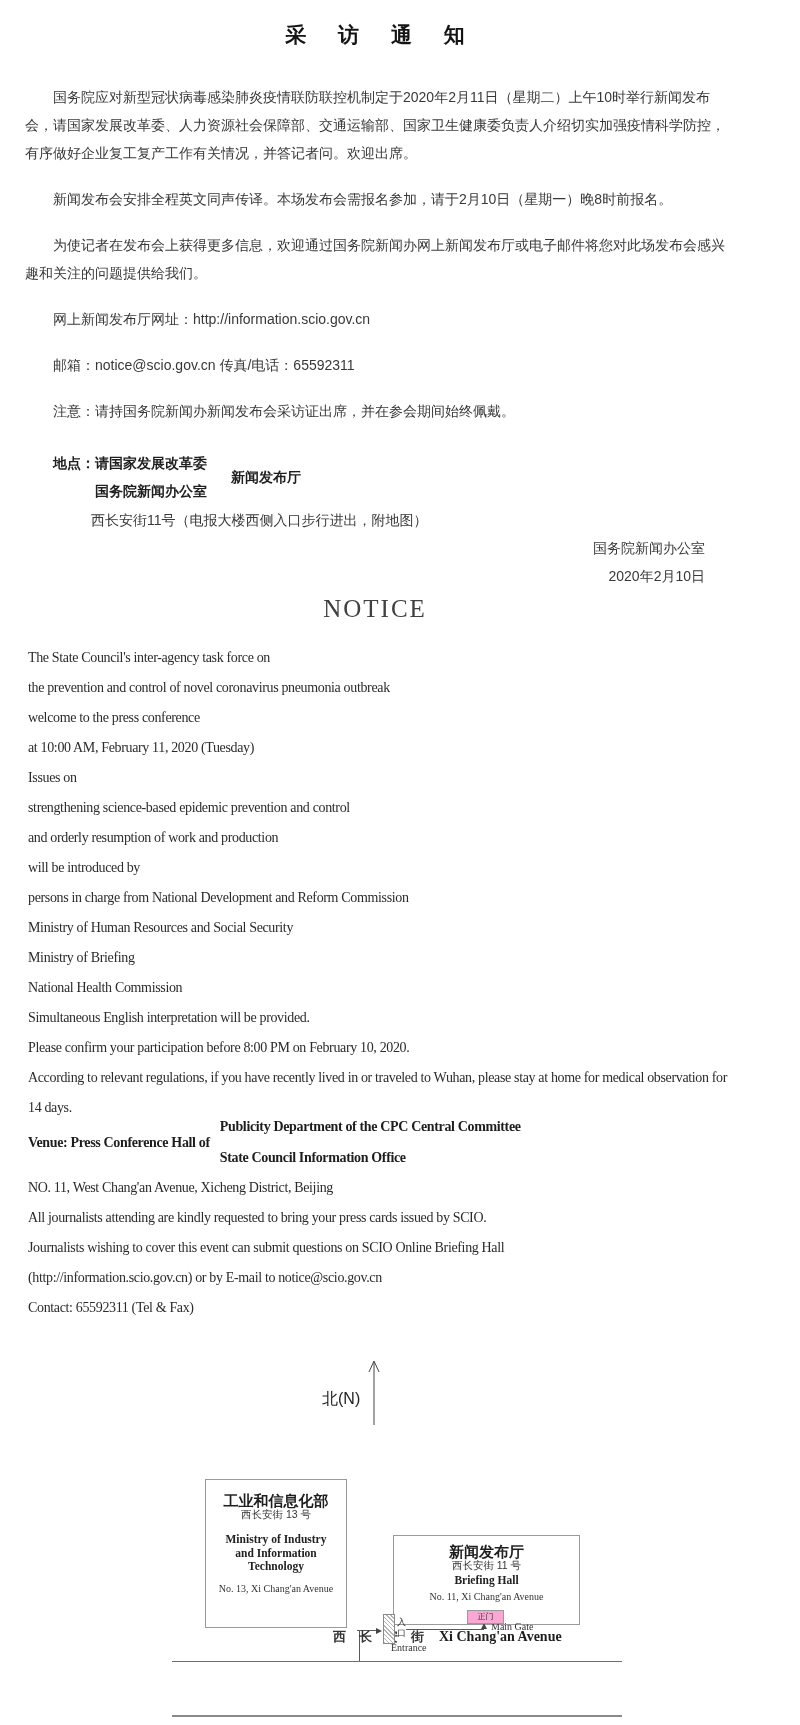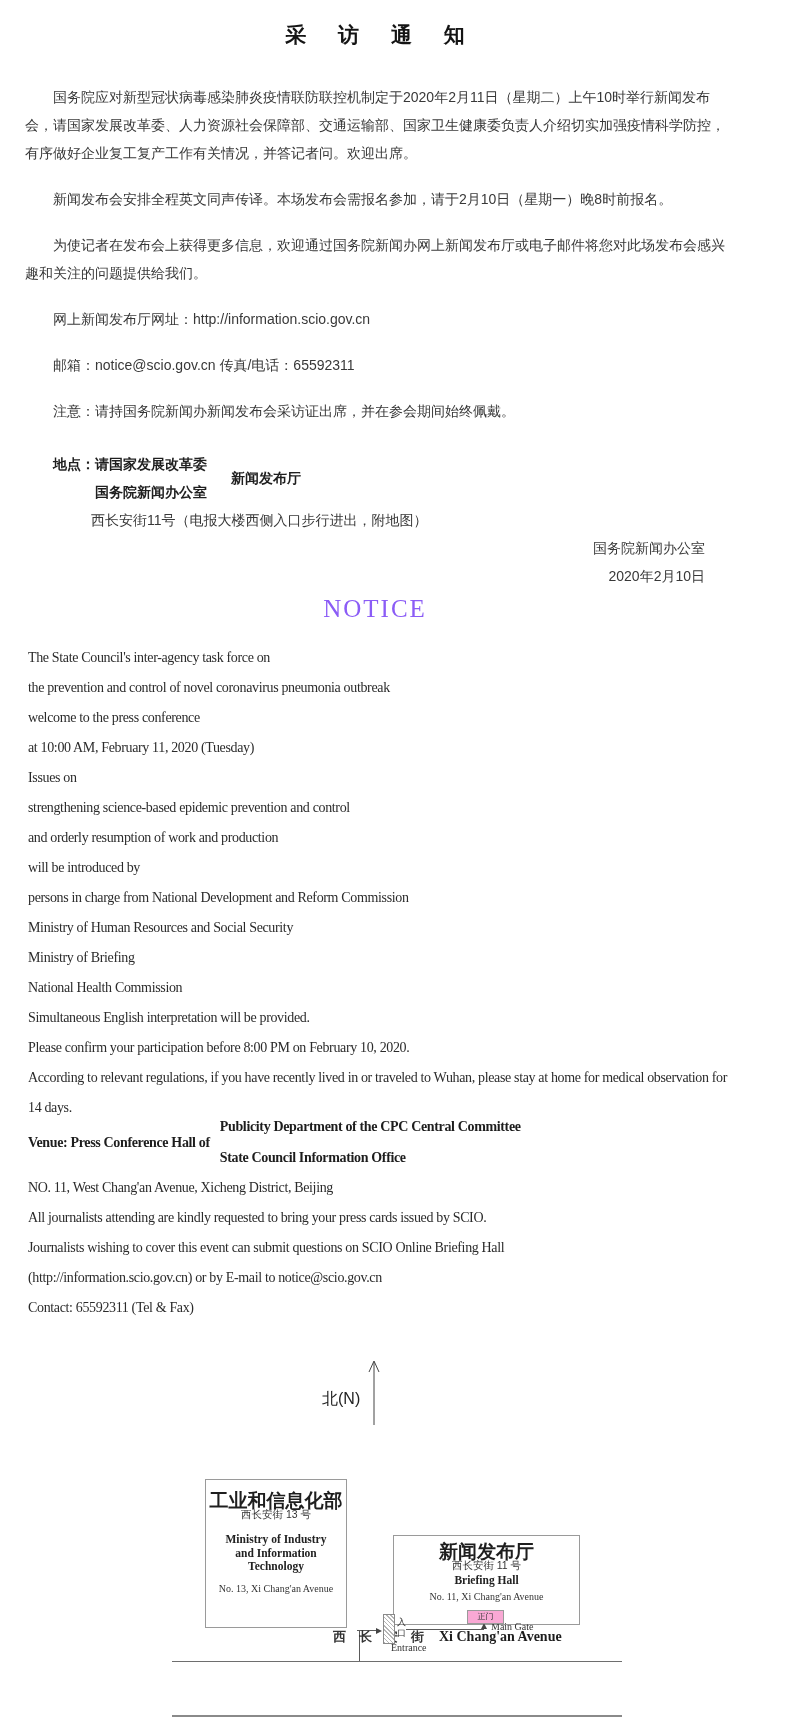--- a/index.html
+++ b/index.html
@@ -5,42 +5,42 @@
   html,body{margin:0;padding:0;background:#ffffff;}
   .page{position:relative;width:750px;height:1725px;background:#fff;overflow:hidden;
         font-family:"Liberation Sans","DejaVu Sans",sans-serif;color:#383838;}
   
   .doc-title{margin:0;padding-top:21px;text-align:center;font-size:21px;font-weight:bold;
              letter-spacing:13px;text-indent:13px;color:#141414;}
   .cn-section{margin:34px 25px 10px 25px;font-size:14px;line-height:28px;}
   .cn-section p{margin:0 0 18px 0;text-indent:2em;}
   .cn-section p.attention{margin-top:18px;}
   .venue-block{display:flex;margin:25px 25px 0 25px;padding-left:28px;font-size:14px;
-               line-height:28px;font-weight:bold;color:#1f1f1f;}
+               line-height:28px;font-weight:bold;color:#1f1f1f;font-family:Liberation Mono, monospace;}
   .venue-stack div{white-space:nowrap;}
   .venue-hall{align-self:center;margin-left:24px;white-space:nowrap;}
   .cn-address{margin:0 25px 0 91px;font-size:14px;line-height:28px;}
   .cn-sign{margin:0 45px 0 0;text-align:right;font-size:14px;line-height:28px;}
   
   .en-title{margin:3px 0 0 0;text-align:center;font-size:25px;line-height:32px;font-weight:normal;
-            letter-spacing:2px;color:#8b5cf6;font-family:"Liberation Serif","DejaVu Serif",serif;}
+            letter-spacing:2px;color:#404040;font-family:"Liberation Serif","DejaVu Serif",serif;}
   .en-section{margin:18px 16px 0 28px;font-size:14px;letter-spacing:-0.35px;line-height:30px;
               color:#2b2b2b;font-family:"Liberation Serif","DejaVu Serif",serif;}
   .en-line{min-height:30px;}
   .venue-en{display:flex;margin-top:-12px;line-height:31px;font-weight:bold;color:#1d1d1d;}
   .venue-en .label{align-self:center;white-space:nowrap;}
   .venue-en .venue-stack{margin-left:10px;}
   
   .compass{position:absolute;left:322px;top:1358px;display:flex;align-items:center;justify-content:space-between;}
   .north-label{font-size:16px;color:#222;margin-right:6px;margin-top:14px;}
   
   .map-box{position:absolute;border:1px solid #9a9a9a;background:#fff;text-align:center;color:#333;}
   .box-miit{left:205px;top:1479px;width:140px;height:134px;padding-top:13px;box-sizing:content-box;}
   .box-hall{left:393px;top:1535px;width:185px;height:80px;padding-top:8px;box-sizing:content-box;}
-  .mb-name-cn{font-size:19px;line-height:15px;font-weight:bold;color:#1e1e1e;}
+  .mb-name-cn{font-size:15px;line-height:15px;font-weight:bold;color:#1e1e1e;}
   .mb-addr-cn{font-size:10.5px;line-height:13px;}
   .mb-name-en{margin-top:12px;font-size:11.5px;line-height:13.5px;font-weight:bold;
               font-family:"Liberation Serif","DejaVu Serif",serif;color:#222;}
   .box-hall .mb-name-en{margin-top:1px;line-height:14px;}
   .mb-addr-en{margin-top:9px;font-size:10px;line-height:12px;
               font-family:"Liberation Serif","DejaVu Serif",serif;}
   .box-hall .mb-addr-en{margin-top:4px;}
   .gate-box{position:absolute;left:467px;top:1610px;width:35px;height:12px;background:#f9a8d4;
             border:1px solid #9a9a9a;font-size:8px;line-height:11px;text-align:center;color:#333;z-index:3;}
   .main-gate{position:absolute;left:491px;top:1621px;font-size:10px;color:#333;

